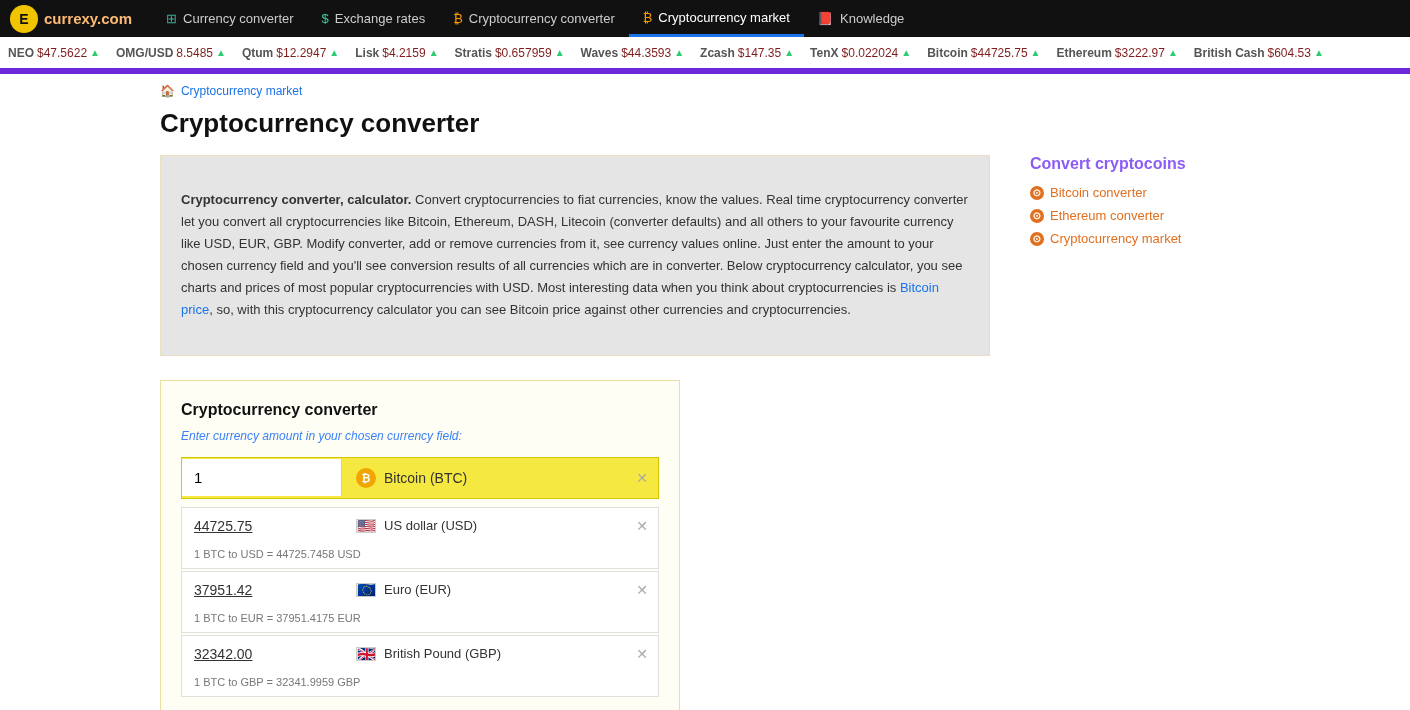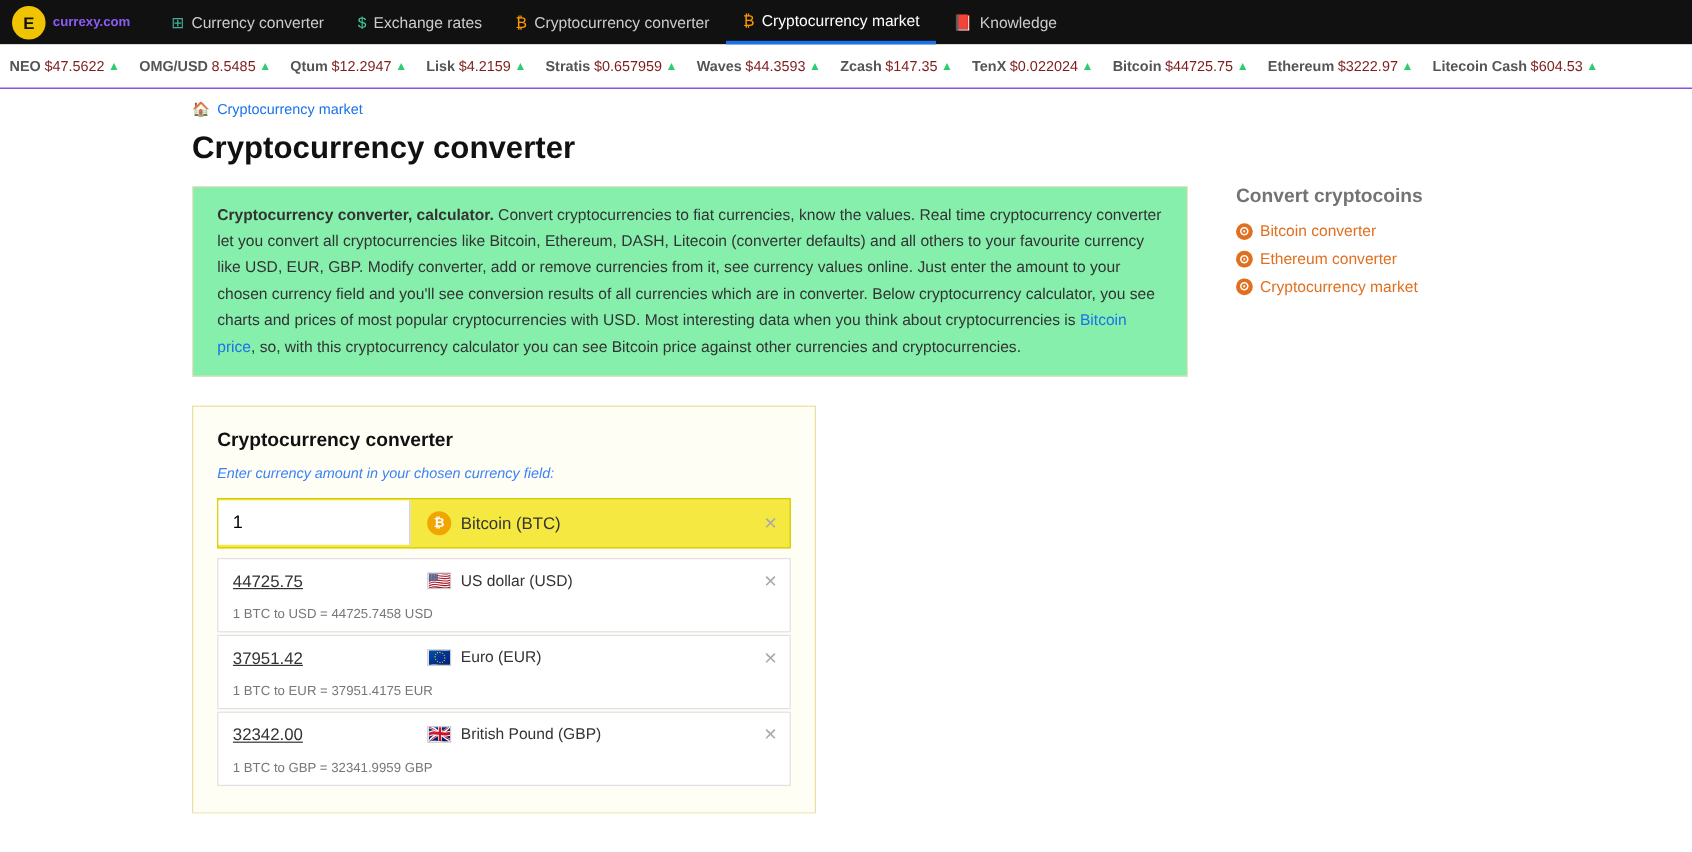--- a/index.html
+++ b/index.html
@@ -26,22 +26,22 @@
       border-radius: 50%;
       display: flex;
       align-items: center;
       justify-content: center;
       font-weight: bold;
       font-size: 14px;
       color: #111;
       margin-right: 6px;
     }
     .logo-text {
-      color: #8b5cf6;
-      font-size: 11px;
+      color: #fdba74;
+      font-size: 15px;
       font-weight: bold;
     }
     .nav {
       display: flex;
       align-items: center;
       gap: 0;
       flex: 1;
     }
     .nav-item {
       display: flex;
@@ -56,21 +56,21 @@
       white-space: nowrap;
     }
     .nav-item.active {
       color: #fff;
       border-bottom: 3px solid #1a73e8;
     }
 
     
     .ticker {
       background: #fff;
-      border-bottom: 1px solid #6d28d9;
+      border-bottom: 6px solid #6d28d9;
       display: flex;
       align-items: center;
       height: 37px;
       overflow: hidden;
       padding: 0 8px;
       gap: 16px;
     }
     .ticker-item {
       display: flex;
       align-items: center;
@@ -103,23 +103,23 @@
     }
     .page-title {
       font-size: 26px;
       font-weight: bold;
       margin-bottom: 16px;
       color: #111;
     }
 
     
     .desc-box {
-      background: #86efac;
+      background: #e5e5e5;
       border: 1px solid #e8e0c0;
-      padding: 12px 20px;
+      padding: 33px 20px;
       margin-bottom: 24px;
       font-size: 13px;
       line-height: 1.7;
       color: #333;
       max-width: 830px;
     }
     .desc-box strong { font-weight: bold; }
     .desc-box a { color: #1a73e8; text-decoration: none; }
 
     
@@ -137,21 +137,21 @@
     }
 
     
     .sidebar-box {
       margin-bottom: 20px;
     }
     .sidebar-title {
       font-size: 16px;
       font-weight: bold;
       margin-bottom: 12px;
-      color: #737373;
+      color: #8b5cf6;
     }
     .sidebar-link {
       display: flex;
       align-items: center;
       gap: 6px;
       color: #e07020;
       text-decoration: none;
       font-size: 13px;
       margin-bottom: 8px;
     }
@@ -356,21 +356,21 @@
     <span class="ticker-name">Bitcoin</span>
     <span class="ticker-value">$44725.75</span>
     <span class="ticker-up">▲</span>
   </div>
   <div class="ticker-item">
     <span class="ticker-name">Ethereum</span>
     <span class="ticker-value">$3222.97</span>
     <span class="ticker-up">▲</span>
   </div>
   <div class="ticker-item">
-    <span class="ticker-name">Litecoin Cash</span>
+    <span class="ticker-name">British Cash</span>
     <span class="ticker-value">$604.53</span>
     <span class="ticker-up">▲</span>
   </div>
 </div>
 
 <div class="breadcrumb">
   <span>🏠</span>
   <a href="#">Cryptocurrency market</a>
 </div>
 

